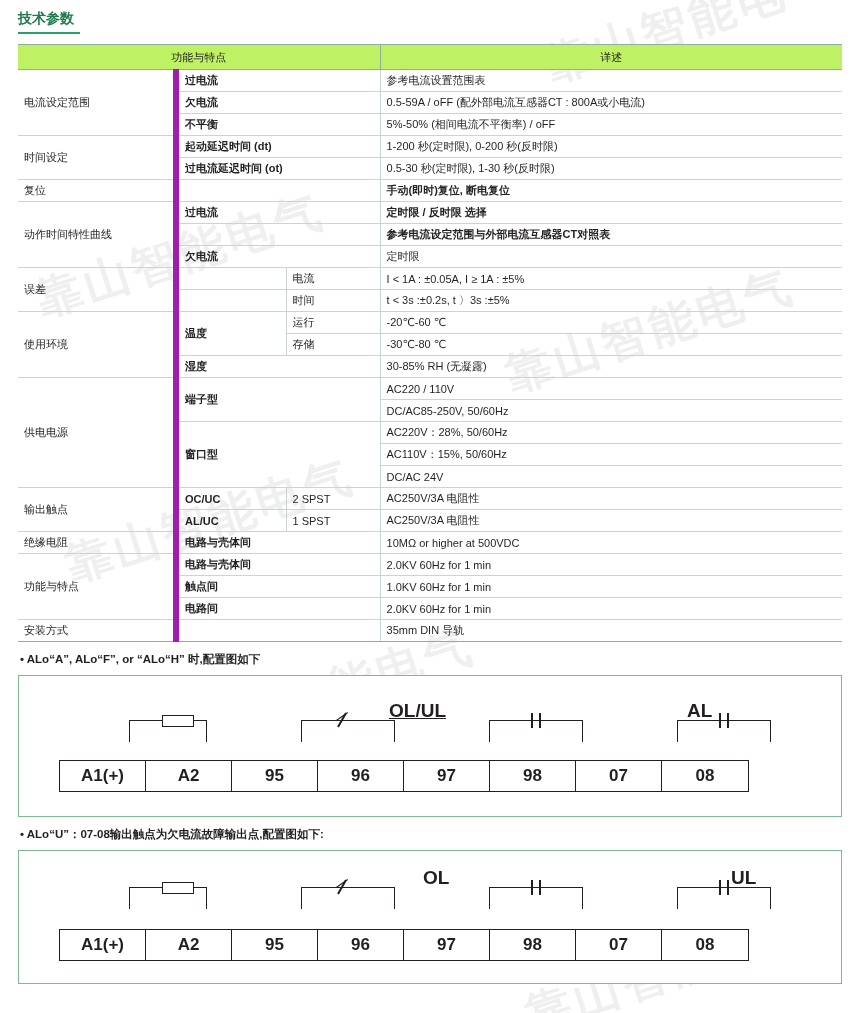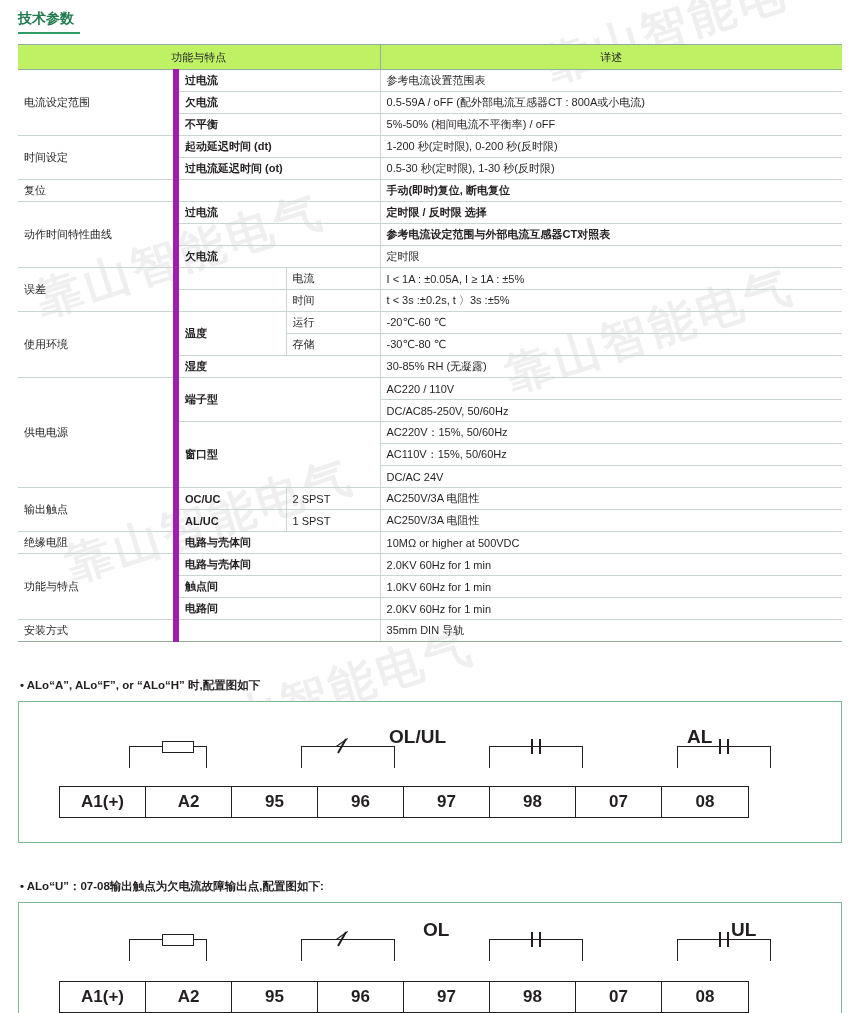--- a/index.html
+++ b/index.html
@@ -70,21 +70,21 @@
   td.c2{border-right:1px solid #c9d6cd;}
   td.c3{border-right:1px solid #c9d6cd;}
   td.lab{padding-left:10px;}
   td.sub{padding-left:24px;font-weight:bold;}
   td.sub2{}
   td.val{padding-left:8px;}
   .b{font-weight:bold;}
 
   
   .bullet{
-    margin:36px 0 8px 20px;
+    margin:10px 0 8px 20px;
     font-size:11.5px;
     font-weight:bold;
   }
 
   .diagram{
     margin:0 18px;
     border:1px solid #7fb894;
     height:140px;
     position:relative;
     background:#fff;
@@ -231,21 +231,21 @@
         <tr>
           <td class="c1 lab" rowspan="5">供电电源</td>
           <td class="c3 sub2 b" colspan="2" rowspan="2">端子型</td>
           <td class="val">AC220 / 110V</td>
         </tr>
         <tr>
           <td class="val">DC/AC85-250V, 50/60Hz</td>
         </tr>
         <tr>
           <td class="c3 sub2 b" colspan="2" rowspan="3">窗口型</td>
-          <td class="val">AC220V：15%, 50/60Hz</td>
+          <td class="val">AC220V：28%, 50/60Hz</td>
         </tr>
         <tr>
           <td class="val">AC110V：15%, 50/60Hz</td>
         </tr>
         <tr>
           <td class="val">DC/AC 24V</td>
         </tr>
 
         <tr>
           <td class="c1 lab" rowspan="2">输出触点</td>
@@ -300,21 +300,21 @@
       <div class="contact-line" style="left:316px;top:40px;width:14px;height:1px;transform:rotate(-35deg);"></div>
 
       <div class="wire" style="left:470px;top:44px;width:94px;height:22px;"></div>
       <div class="contact-line" style="left:512px;top:37px;width:2px;height:15px;"></div>
       <div class="contact-line" style="left:520px;top:37px;width:2px;height:15px;"></div>
 
       <div class="wire" style="left:658px;top:44px;width:94px;height:22px;"></div>
       <div class="contact-line" style="left:700px;top:37px;width:2px;height:15px;"></div>
       <div class="contact-line" style="left:708px;top:37px;width:2px;height:15px;"></div>
 
-      <div class="grp-label" style="left:370px;top:24px;">OL/UL</div>
+      <div class="grp-label" style="left:370px;top:24px;text-decoration:underline;">OL/UL</div>
       <div class="grp-label" style="left:668px;top:24px;">AL</div>
 
       <div class="term-row">
         <div class="term">A1(+)</div>
         <div class="term">A2</div>
         <div class="term">95</div>
         <div class="term">96</div>
         <div class="term">97</div>
         <div class="term">98</div>
         <div class="term">07</div>

